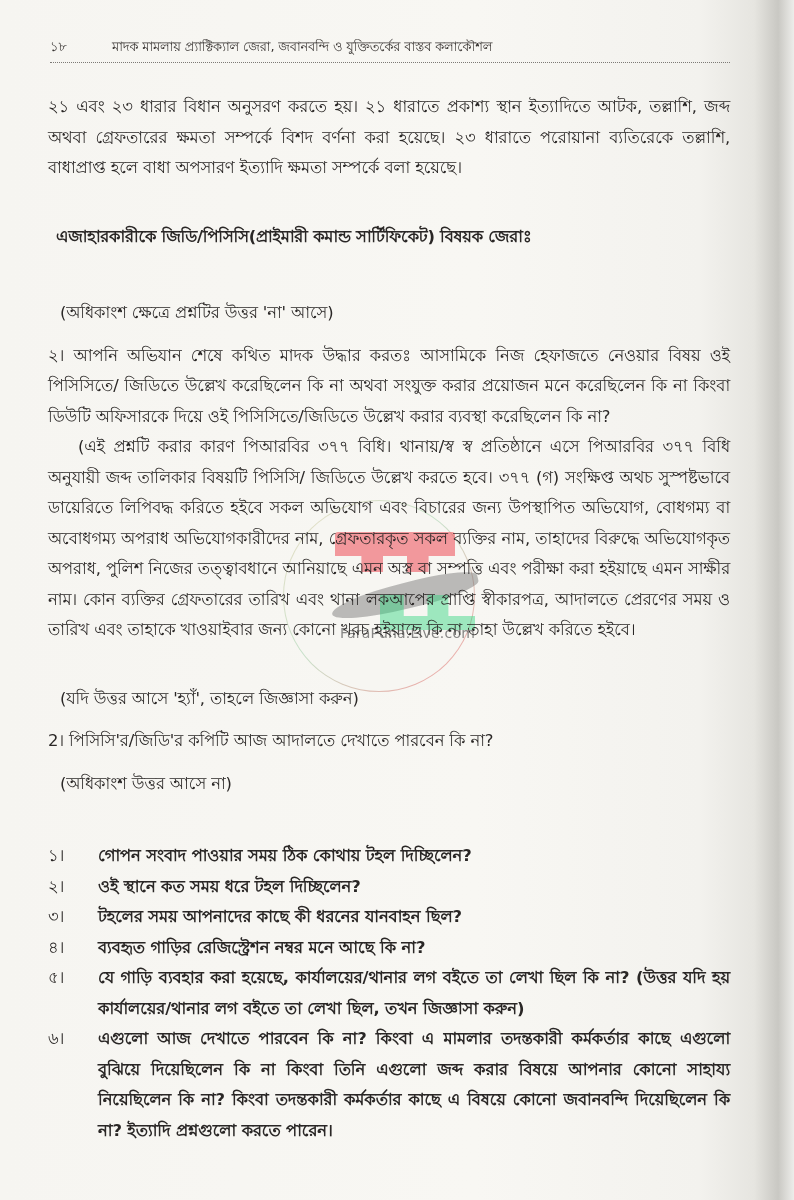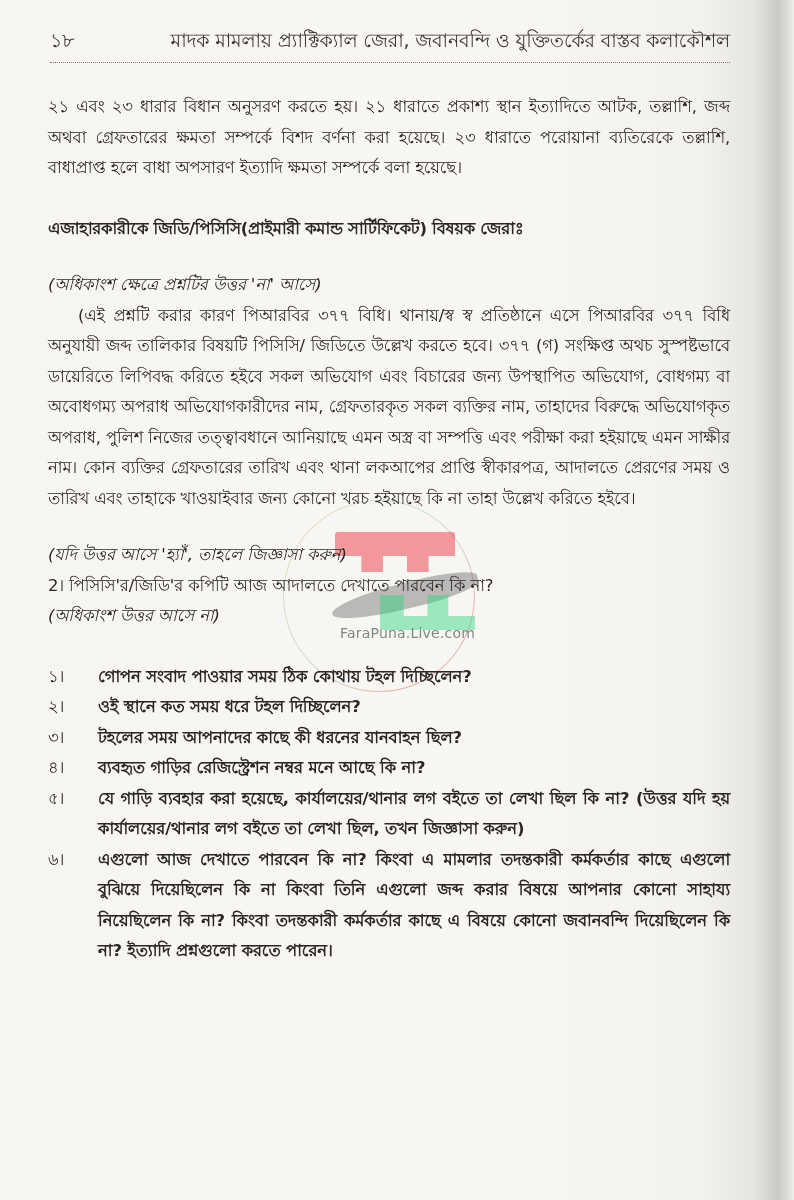--- a/index.html
+++ b/index.html
@@ -24,41 +24,40 @@
     .header {
       position: absolute;
       left: 50px;
       top: 36px;
       width: 680px;
       height: 22px;
       border-bottom: 1px dotted #7d7a76;
       display: flex;
       align-items: flex-end;
       padding-bottom: 4px;
-      font-size: 19px;
+      font-size: 13px;
       color: #3a3634;
-      justify-content: space-between;
     }
     .header .page-num { width: 62px; }
     .header .title { letter-spacing: -0.2px; margin-top: 20px; }
 
     .content {
       position: absolute;
       left: 48px;
       top: 92px;
       width: 682px;
       font-size: 16.4px;
       line-height: 30.5px;
       letter-spacing: -0.15px;
     }
     .para { text-align: justify; margin: 0; }
     .gap-lg { height: 30px; }
     .gap-md { height: 26px; }
-    .heading { font-weight: bold; margin: 0; letter-spacing: -0.3px; }
-    .note { margin: 0; font-style: italic; }
+    .heading { font-weight: bold; margin: 8px; letter-spacing: -0.3px; }
+    .note { margin: 12px; }
     .indent { text-indent: 30px; }
 
     .qlist { margin: 0; padding: 0; list-style: none; }
     .qlist li { display: flex; margin: 0; }
     .qlist .num { width: 50px; flex: none; }
     .qlist .txt { flex: 1; text-align: justify; font-weight: bold; }
 
     .watermark {
       position: absolute;
       left: 283px;
@@ -128,20 +127,21 @@
   <div class="content layer-text">
     <p class="para">২১ এবং ২৩ ধারার বিধান অনুসরণ করতে হয়। ২১ ধারাতে প্রকাশ্য স্থান ইত্যাদিতে আটক, তল্লাশি, জব্দ অথবা গ্রেফতারের ক্ষমতা সম্পর্কে বিশদ বর্ণনা করা হয়েছে। ২৩ ধারাতে পরোয়ানা ব্যতিরেকে তল্লাশি, বাধাপ্রাপ্ত হলে বাধা অপসারণ ইত্যাদি ক্ষমতা সম্পর্কে বলা হয়েছে।</p>
 
     <div class="gap-lg"></div>
 
     <p class="heading">এজাহারকারীকে জিডি/পিসিসি(প্রাইমারী কমান্ড সার্টিফিকেট) বিষয়ক জেরাঃ</p>
 
     <div class="gap-md"></div>
 
     <p class="note">(অধিকাংশ ক্ষেত্রে প্রশ্নটির উত্তর 'না' আসে)</p>
+    <p class="para">২। আপনি অভিযান শেষে কথিত মাদক উদ্ধার করতঃ আসামিকে নিজ হেফাজতে নেওয়ার বিষয় ওই পিসিসিতে/ জিডিতে উল্লেখ করেছিলেন কি না অথবা সংযুক্ত করার প্রয়োজন মনে করেছিলেন কি না কিংবা ডিউটি অফিসারকে দিয়ে ওই পিসিসিতে/জিডিতে উল্লেখ করার ব্যবস্থা করেছিলেন কি না?</p>
     <p class="para indent">(এই প্রশ্নটি করার কারণ পিআরবির ৩৭৭ বিধি। থানায়/স্ব স্ব প্রতিষ্ঠানে এসে পিআরবির ৩৭৭ বিধি অনুযায়ী জব্দ তালিকার বিষয়টি পিসিসি/ জিডিতে উল্লেখ করতে হবে। ৩৭৭ (গ) সংক্ষিপ্ত অথচ সুস্পষ্টভাবে ডায়েরিতে লিপিবদ্ধ করিতে হইবে সকল অভিযোগ এবং বিচারের জন্য উপস্থাপিত অভিযোগ, বোধগম্য বা অবোধগম্য অপরাধ অভিযোগকারীদের নাম, গ্রেফতারকৃত সকল ব্যক্তির নাম, তাহাদের বিরুদ্ধে অভিযোগকৃত অপরাধ, পুলিশ নিজের তত্ত্বাবধানে আনিয়াছে এমন অস্ত্র বা সম্পত্তি এবং পরীক্ষা করা হইয়াছে এমন সাক্ষীর নাম। কোন ব্যক্তির গ্রেফতারের তারিখ এবং থানা লকআপের প্রাপ্তি স্বীকারপত্র, আদালতে প্রেরণের সময় ও তারিখ এবং তাহাকে খাওয়াইবার জন্য কোনো খরচ হইয়াছে কি না তাহা উল্লেখ করিতে হইবে।</p>
 
     <div class="gap-md"></div>
 
     <p class="note">(যদি উত্তর আসে 'হ্যাঁ', তাহলে জিজ্ঞাসা করুন)</p>
     <p class="para">2। পিসিসি'র/জিডি'র কপিটি আজ আদালতে দেখাতে পারবেন কি না?</p>
     <p class="note">(অধিকাংশ উত্তর আসে না)</p>
 
     <div class="gap-lg"></div>
 

